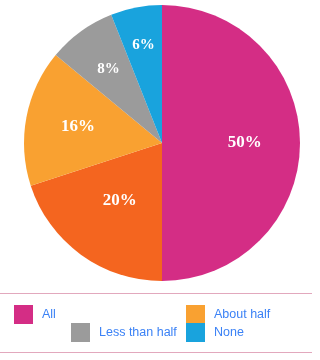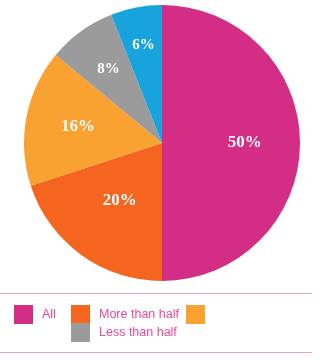--- a/index.html
+++ b/index.html
@@ -77,21 +77,21 @@
   }
   .legend-swatch {
     width: 19px;
     height: 19px;
     flex: 0 0 19px;
     margin-right: 9px;
   }
   .legend-label {
     font-family: "Liberation Sans", sans-serif;
     font-size: 12.5px;
-    color: #ec4899;
+    color: #3b82f6;
     line-height: 1;
   }
 
   
   .r1 { top: 6px; }
   .r2 { top: 24px; }
   .c1 { left: 14px; }
   .c2 { left: 71px; }
   .c3 { left: 186px; }
 </style>
@@ -122,30 +122,31 @@
   <div class="rule" id="rule-top"></div>
   <div class="rule" id="rule-bottom"></div>
 
   <div id="legend">
 
     <div class="legend-item r1 c1">
       <span class="legend-swatch" style="background: rgb(212, 45, 133);"></span>
       <span class="legend-label">All</span>
     </div>
 
-    <div class="legend-item r1 c2">
-      <span class="legend-swatch" style="background: rgb(244, 101, 31);"></span>
-      <span class="legend-label">More than half</span>
-    </div>
 
     <div class="legend-item r1 c3">
       <span class="legend-swatch" style="background: rgb(249, 161, 49);"></span>
+      <span class="legend-label">About half</span>
     </div>
 
     <div class="legend-item r2 c2">
       <span class="legend-swatch" style="background: rgb(155, 155, 155);"></span>
       <span class="legend-label">Less than half</span>
     </div>
 
+    <div class="legend-item r2 c3">
+      <span class="legend-swatch" style="background: rgb(25, 163, 221);"></span>
+      <span class="legend-label">None</span>
+    </div>
 
   </div>
 
 </div>
 
 </body></html>

